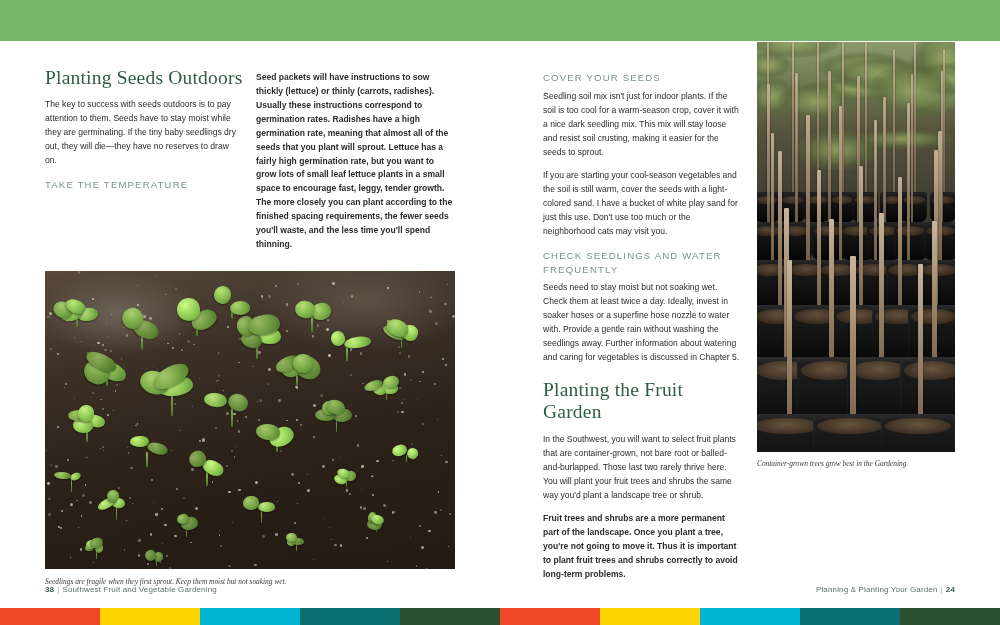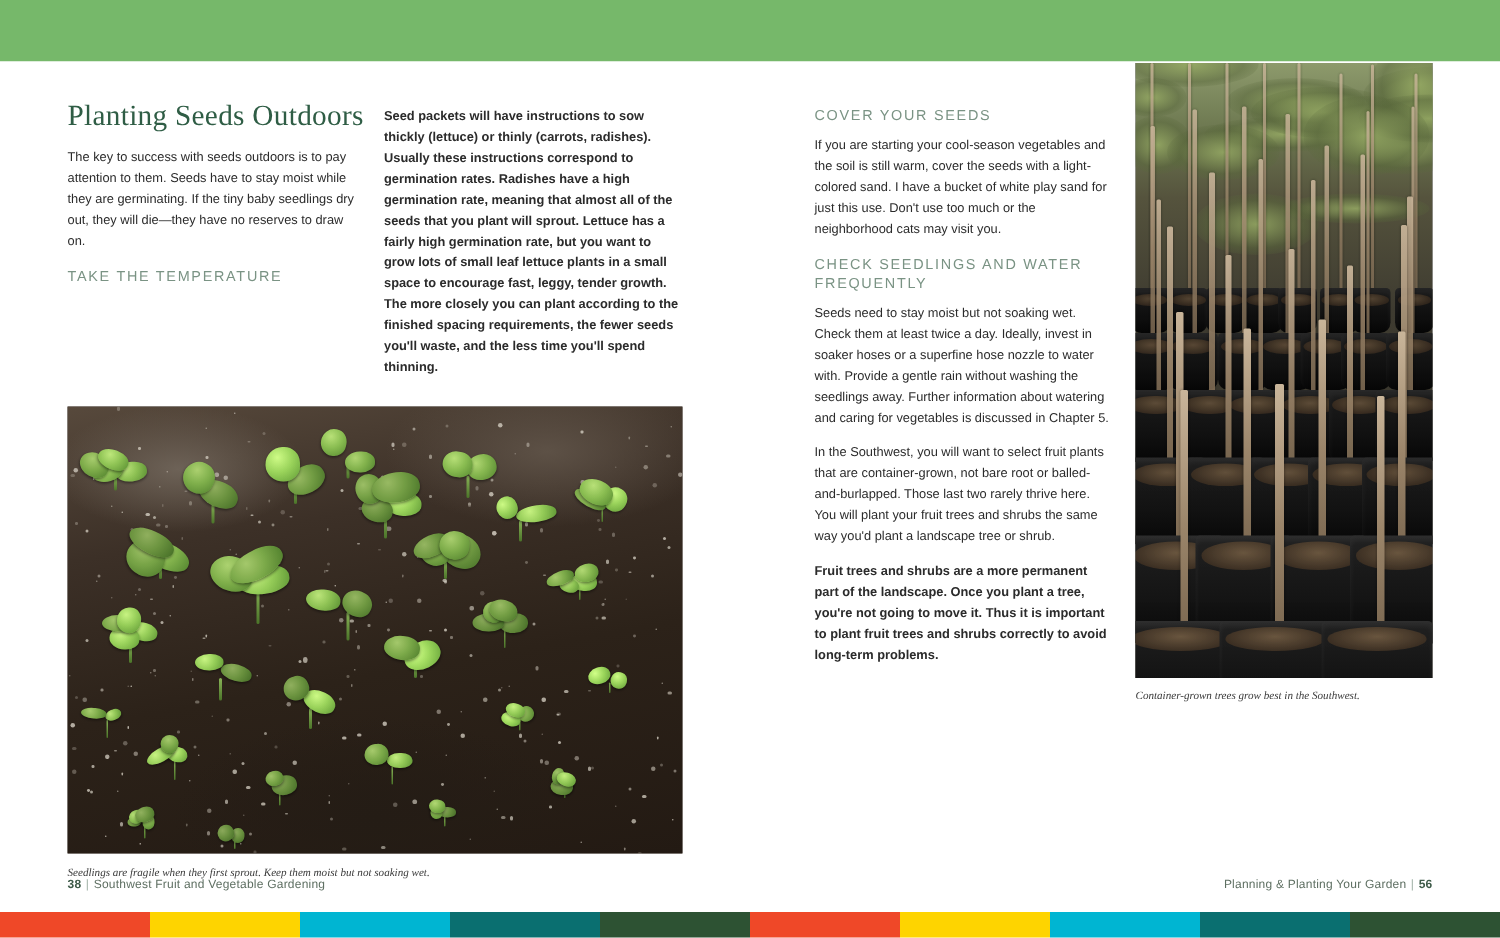--- a/index.html
+++ b/index.html
@@ -642,23 +642,25 @@
       </div>
   </div>
   <div class="caption" id="caption-seedlings">Seedlings are fragile when they first sprout. Keep them moist but not soaking wet.</div>
 
   <div class="footer" id="footer-left">
     <span class="pg">38</span><span class="sep">|</span><span>Southwest Fruit and Vegetable Gardening</span>
   </div>
 
   <div class="col" id="col-3">
     <h2 class="sub-head">COVER YOUR SEEDS</h2>
+    <p class="body">Seedling soil mix isn't just for indoor plants. If the soil is too cool for a warm-season crop, cover it with a nice dark seedling mix. This mix will stay loose and resist soil crusting, making it easier for the seeds to sprout.</p>
     <p class="body">If you are starting your cool-season vegetables and the soil is still warm, cover the seeds with a light-colored sand. I have a bucket of white play sand for just this use. Don't use too much or the neighborhood cats may visit you.</p>
     <h2 class="sub-head sp-top">CHECK SEEDLINGS AND WATER FREQUENTLY</h2>
     <p class="body">Seeds need to stay moist but not soaking wet. Check them at least twice a day. Ideally, invest in soaker hoses or a superfine hose nozzle to water with. Provide a gentle rain without washing the seedlings away. Further information about watering and caring for vegetables is discussed in Chapter 5.</p>
+    <h1 class="chapter-head" style="margin-top:14px;">Planting the Fruit Garden</h1>
     <p class="body">In the Southwest, you will want to select fruit plants that are container-grown, not bare root or balled-and-burlapped. Those last two rarely thrive here. You will plant your fruit trees and shrubs the same way you'd plant a landscape tree or shrub.</p>
     <p class="body">Fruit trees and shrubs are a more permanent part of the landscape. Once you plant a tree, you're not going to move it. Thus it is important to plant fruit trees and shrubs correctly to avoid long-term problems.</p>
   </div>
 
   <div class="photo" id="photo-trees">
     <div class="ph-layer" id="tree-bg"></div>
     <div class="ph-layer" id="tree-art">
         <div class="canopy" style="width: 91.9945px; height: 29.8618px; left: -9.88083px; top: -14.1538px;"></div>
         <div class="canopy" style="width: 92.6202px; height: 31.3882px; left: 60.6941px; top: 9.57778px;"></div>
         <div class="canopy" style="width: 104.467px; height: 23.5482px; left: 45.7253px; top: 35.6582px;"></div>
@@ -734,24 +736,24 @@
         <div class="trunk" style="left: 174.751px; top: 178.869px; height: 148.131px; width: 4.8px; opacity: 1;"></div>
         <div class="pot" style="left: 142.751px; top: 315px; width: 64px; height: 72px; filter: brightness(1.15);"></div>
         <div class="trunk" style="left: 29.9753px; top: 218.418px; height: 165.582px; width: 5.5px; opacity: 1;"></div>
         <div class="pot" style="left: -7.02473px; top: 372px; width: 74px; height: 60px; filter: brightness(1.15);"></div>
         <div class="trunk" style="left: 93.0245px; top: 214.219px; height: 169.781px; width: 5.5px; opacity: 1;"></div>
         <div class="pot" style="left: 56.0245px; top: 372px; width: 74px; height: 60px; filter: brightness(1.15);"></div>
         <div class="trunk" style="left: 160.992px; top: 222.349px; height: 161.651px; width: 5.5px; opacity: 1;"></div>
         <div class="pot" style="left: 123.992px; top: 372px; width: 74px; height: 60px; filter: brightness(1.15);"></div>
       </div>
   </div>
-  <div class="caption" id="caption-trees">Container-grown trees grow best in the Southwest.</div>
+  <div class="caption" id="caption-trees">Container-grown trees grow best in the Gardening.</div>
 
   <div class="footer" id="footer-right">
-    <span>Planning &amp; Planting Your Garden</span><span class="sep">|</span><span class="pg">56</span>
+    <span>Planning &amp; Planting Your Garden</span><span class="sep">|</span><span class="pg">24</span>
   </div>
 
 </div>
 
 <div id="color-bar">
     <span style="background: rgb(239, 72, 40);"></span>
     <span style="background: rgb(254, 212, 0);"></span>
     <span style="background: rgb(0, 181, 210);"></span>
     <span style="background: rgb(10, 111, 112);"></span>
     <span style="background: rgb(45, 82, 51);"></span>

